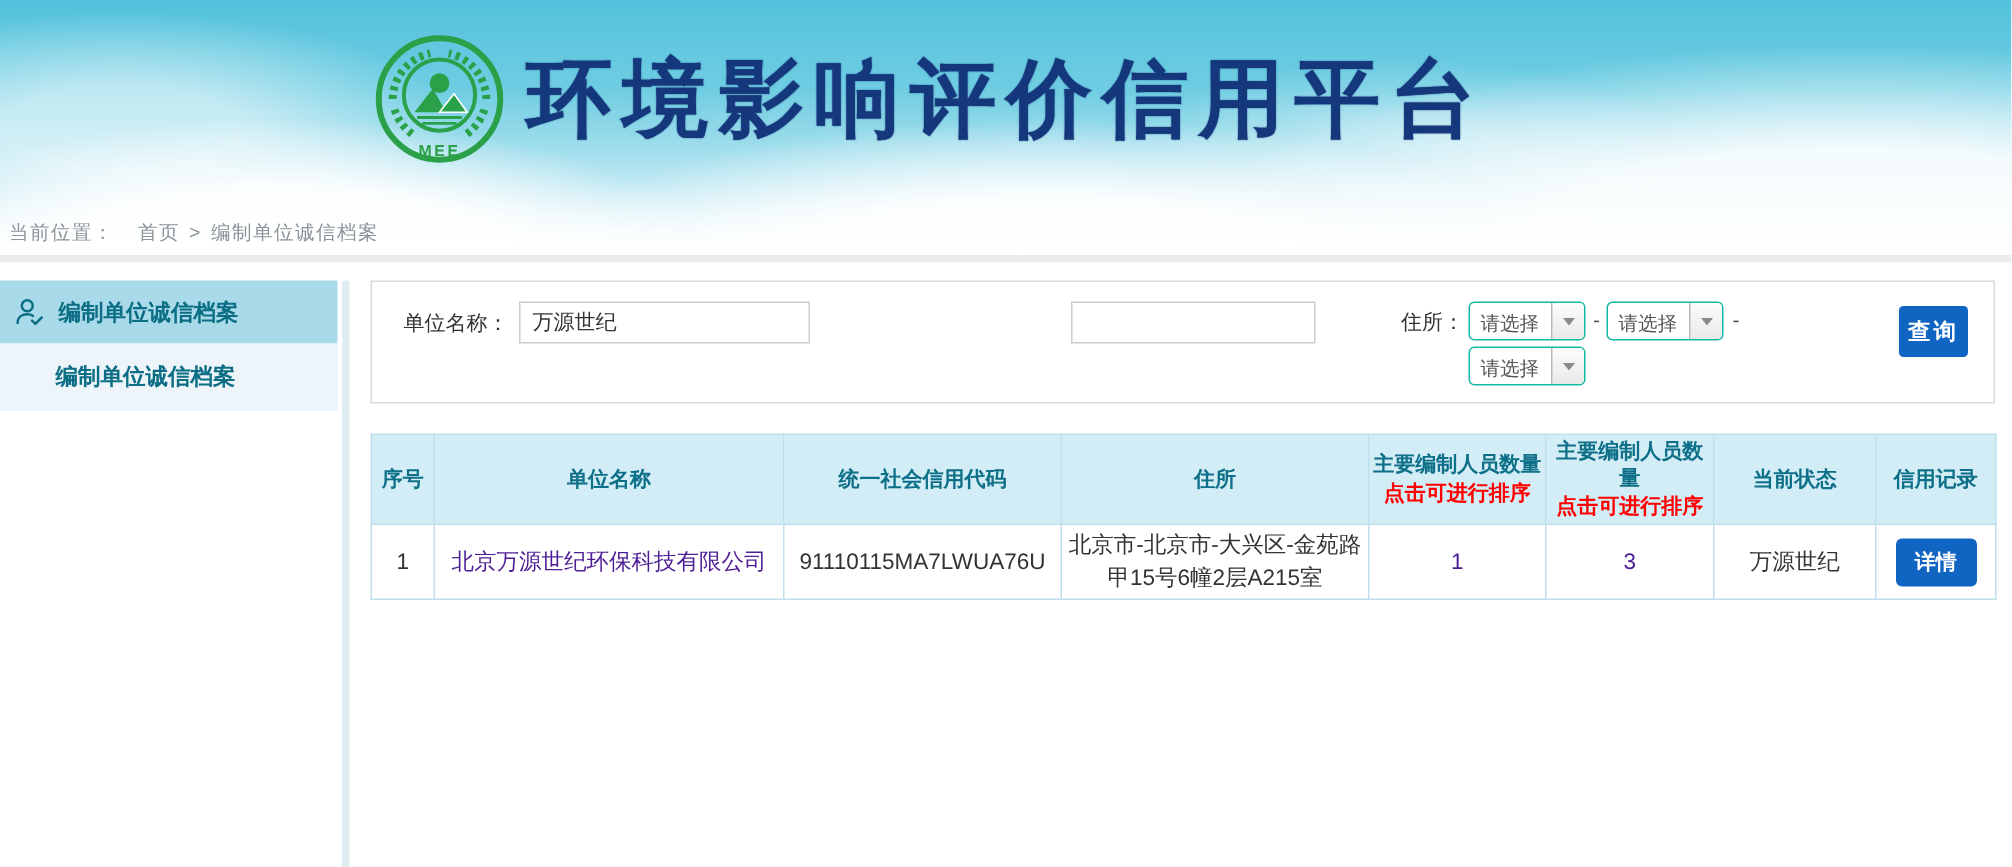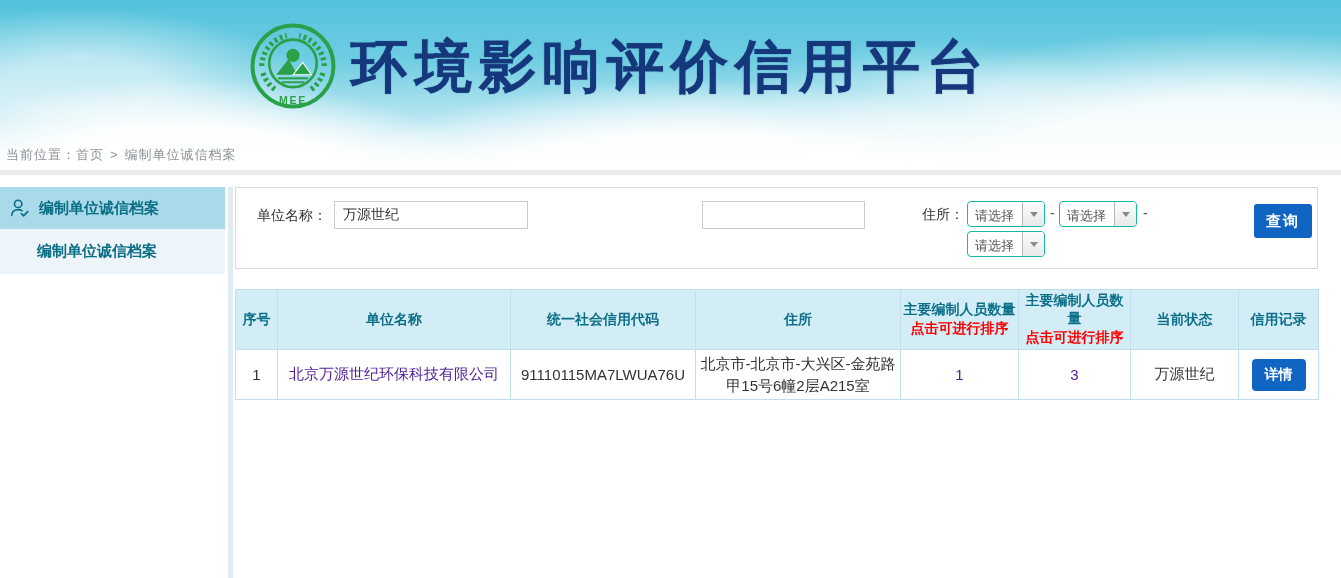--- a/index.html
+++ b/index.html
@@ -22,38 +22,38 @@
   .site-title{
     margin-left:14px; font-size:57px; font-weight:900; color:#15377c;
     letter-spacing:7px; white-space:nowrap; line-height:88px;
     text-shadow:0 0 1px #15377c;
     text-align:right;
   }
   .breadcrumb{
     position:absolute; left:6px; bottom:6px; font-size:13px; color:#8c9399;
     letter-spacing:1px;
   }
-  .breadcrumb a{ color:#8c9399; text-decoration:none; cursor:pointer; }
+  .breadcrumb a{ color:#8c9399; text-decoration:none; cursor:pointer;margin-left:16px; }
   .breadcrumb .sep{ margin:0 6px; }
   .header-sep{ width:1341px; height:5px; background:#ebebeb; }
 
   
   .content{ display:flex; align-items:stretch; height:403px; background:#fff; padding-top:12px; }
   .sidebar{ width:225px; flex:0 0 auto; }
   .side-item{
     height:42px; display:flex; align-items:center; background:#a9dae9;
     color:#0b6e84; font-size:15px; font-weight:bold; cursor:pointer;
   }
   .side-item .icon{ width:22px; height:22px; margin:0 8px 0 9px; display:inline-flex; }
   .side-sub{
     height:45px; display:flex; align-items:center; background:#edf4fa;
     color:#0b6e84; font-size:15px; font-weight:bold; cursor:pointer; padding-left:37px;
   }
   .v-divider{ width:5px; background:#dfecf2; margin-left:3px; flex:0 0 auto; height:391px; }
-  .main{ margin-left:2px; width:1083px; flex:0 0 auto; }
+  .main{ margin-left:14px; width:1083px; flex:0 0 auto; }
 
   
   .search-panel{
     position:relative; width:1083px; height:82px; border:1px solid #d9d9d9; background:#fff;
   }
   .search-panel .lbl{ position:absolute; font-size:14px; color:#333; line-height:28px; white-space:nowrap; }
   .lbl-unit{ left:21px; top:13px; }
   .lbl-code{ left:331px; top:13px; }
   .lbl-addr{ left:686px; top:12px; }
   .txt-input{
@@ -73,21 +73,21 @@
   .combo .txt{ flex:1; font-size:13px; color:#555; padding:5px 0 0 7px; }
   .combo .btn{
     width:22px; border-left:1px solid #b7b7b7;
     background:linear-gradient(#fcfcfc,#e9e9e9);
     display:flex; align-items:center; justify-content:center;
   }
   .tri-down{ width:0; height:0; border-left:4px solid transparent; border-right:4px solid transparent; border-top:5px solid #8a8a8a; }
   .dash{ position:absolute; font-size:14px; color:#555; top:17px; }
   .dash-1{ left:814px; } .dash-2{ left:907px; }
   .btn-query{
-    position:absolute; left:1018px; top:16px; width:58px; height:34px;
+    position:absolute; left:1018px; top:16px; width:46px; height:34px;
     background:#1165c2; color:#fff; font-size:15px; font-weight:bold;
     border:none; border-radius:3px; cursor:pointer; letter-spacing:2px;
     font-family:"Liberation Sans","DejaVu Sans",sans-serif;
     text-align:center;
   }
 
   
   .results-table{
     margin-top:20px; width:1083px; border-collapse:collapse; table-layout:fixed;
   }

